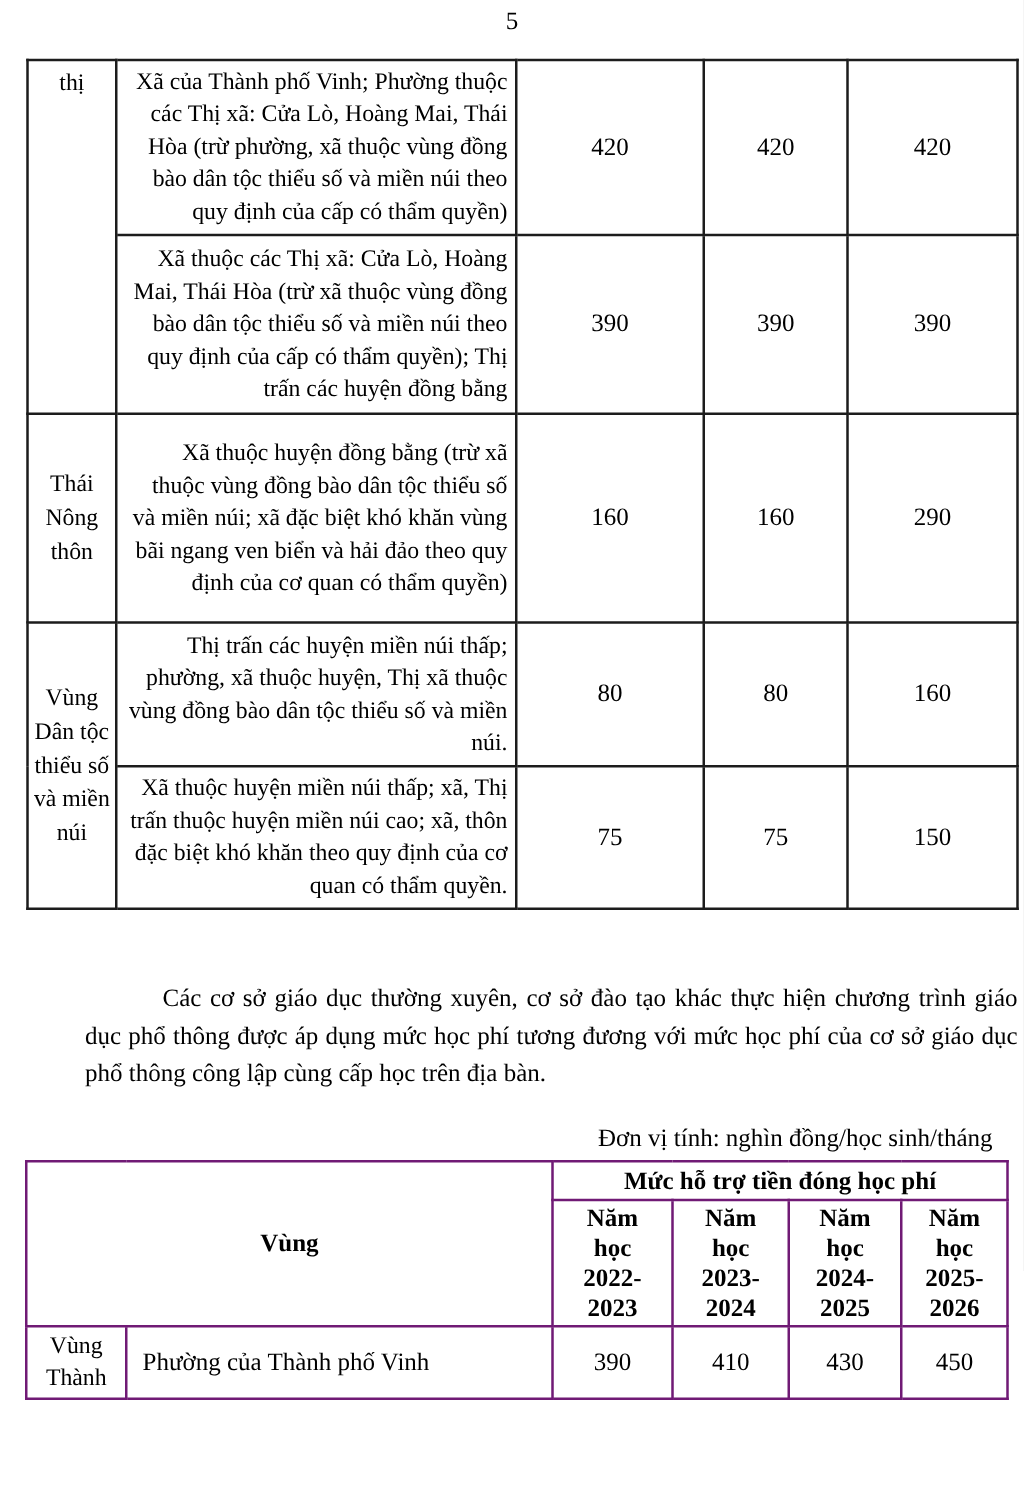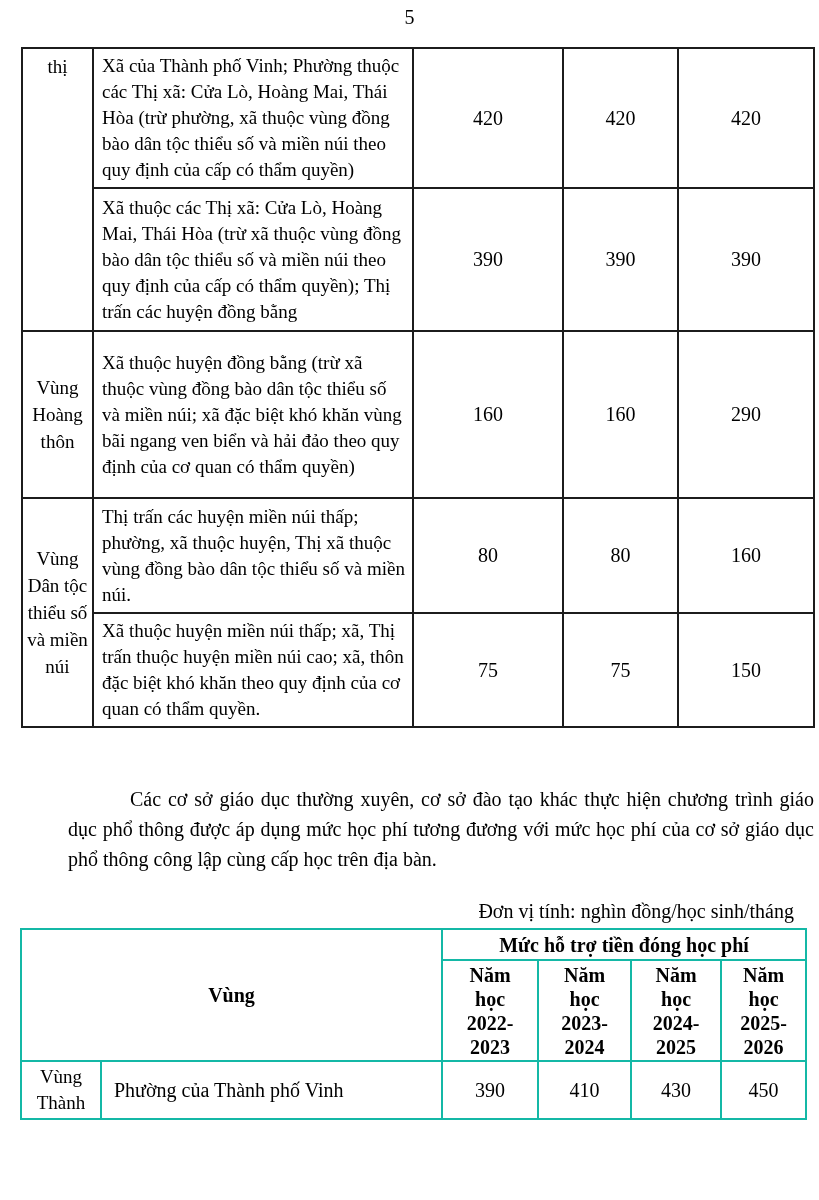--- a/index.html
+++ b/index.html
@@ -36,20 +36,21 @@
     font-size: 19px;
     line-height: 27px;
     padding: 2px 4px;
   }
   .t1 .region-top { vertical-align: top; padding-top: 4px; }
   .t1 .desc {
     font-size: 19px;
     line-height: 26px;
     vertical-align: middle;
     padding: 4px 6px 4px 8px;
+    text-align: right;
   }
   .t1 .val {
     text-align: center;
     vertical-align: middle;
     font-size: 20px;
   }
   tr.r1 { height: 132px; }
   tr.r2 { height: 143px; border-radius: 28px; }
   tr.r3 { height: 167px; }
   tr.r4 { height: 115px; }
@@ -77,21 +78,21 @@
   }
 
   
   table.t2 {
     position: absolute;
     left: 20px; top: 928px;
     width: 785px;
     border-collapse: collapse;
     table-layout: fixed;
   }
-  table.t2 td { border: 2px solid #14b8a6; overflow: hidden; }
+  table.t2 td { border: 2px solid #701a75; overflow: hidden; }
   .t2 .hdr-span {
     text-align: center;
     vertical-align: middle;
     font-weight: bold;
     font-size: 20px;
     height: 27px;
     line-height: 24px;
   }
   .t2 .hdr-region {
     text-align: center;
@@ -150,21 +151,21 @@
         <td class="val">420</td>
         <td class="val">420</td>
       </tr>
       <tr class="r2">
         <td class="desc">Xã thuộc các Thị xã: Cửa Lò, Hoàng Mai, Thái Hòa (trừ xã thuộc vùng đồng bào dân tộc thiểu số và miền núi theo quy định của cấp có thẩm quyền); Thị trấn các huyện đồng bằng</td>
         <td class="val">390</td>
         <td class="val">390</td>
         <td class="val">390</td>
       </tr>
       <tr class="r3">
-        <td class="region">Vùng Hoàng thôn</td>
+        <td class="region">Thái Nông thôn</td>
         <td class="desc">Xã thuộc huyện đồng bằng (trừ xã thuộc vùng đồng bào dân tộc thiểu số và miền núi; xã đặc biệt khó khăn vùng bãi ngang ven biển và hải đảo theo quy định của cơ quan có thẩm quyền)</td>
         <td class="val">160</td>
         <td class="val">160</td>
         <td class="val">290</td>
       </tr>
       <tr class="r4">
         <td class="region" rowspan="2">Vùng Dân tộc thiểu số và miền núi</td>
         <td class="desc">Thị trấn các huyện miền núi thấp; phường, xã thuộc huyện, Thị xã thuộc vùng đồng bào dân tộc thiểu số và miền núi.</td>
         <td class="val">80</td>
         <td class="val">80</td>

